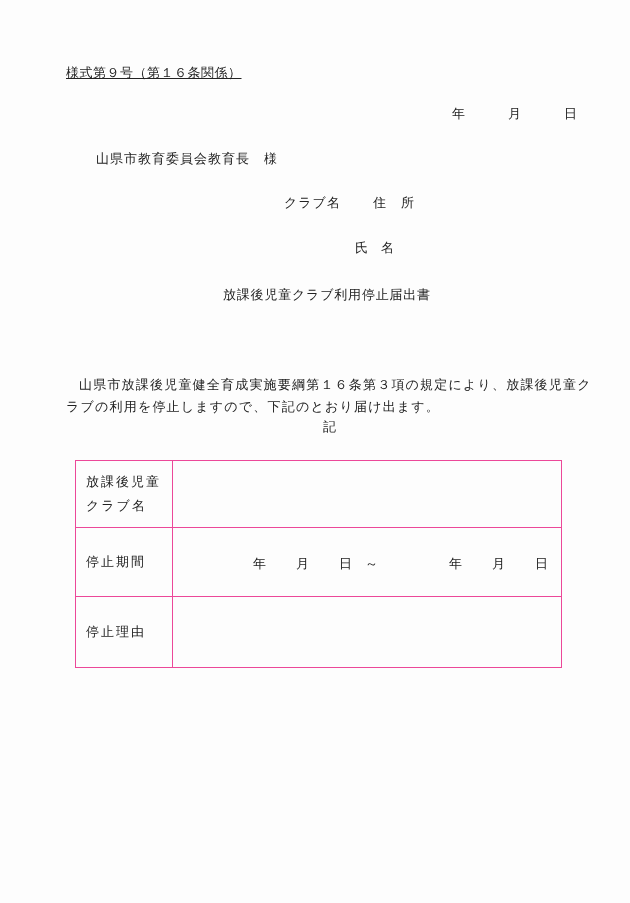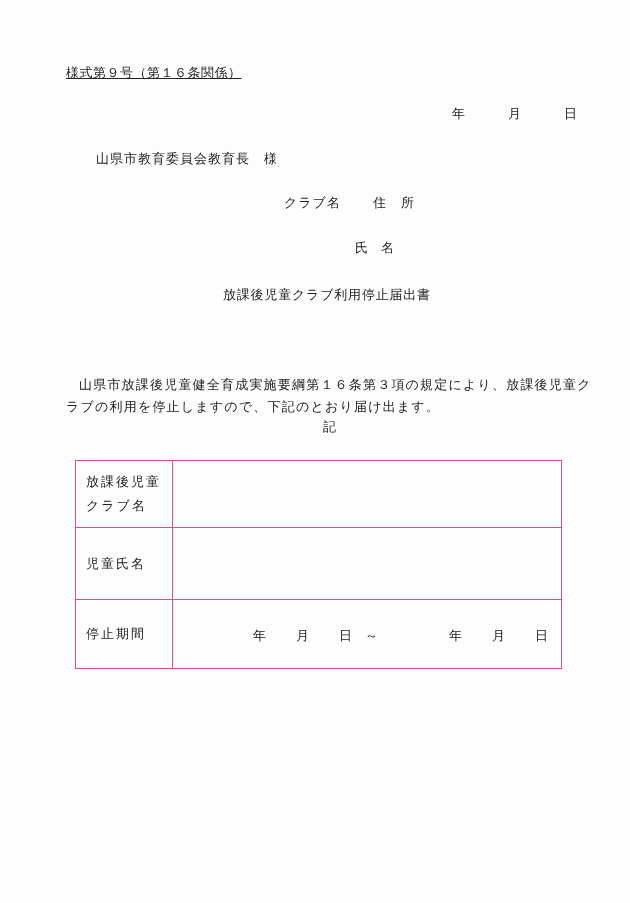--- a/index.html
+++ b/index.html
@@ -55,32 +55,32 @@
 
 <table class="record">
   <tbody>
       <tr class="r1">
     <td class="head">
       <div>放課後児童</div>
       <div>クラブ名</div>
     </td>
     <td></td>
   </tr>
-  <tr class="r2">
-    <td class="head">児童氏名</td>
-    <td></td>
-  </tr>
   <tr class="r3">
     <td class="head">停止期間</td>
     <td>
       <div class="period">
         <span style="left:80px">年</span>
         <span style="left:123px">月</span>
         <span style="left:166px">日</span>
         <span style="left:192px">～</span>
         <span style="left:276px">年</span>
         <span style="left:319px">月</span>
         <span style="left:362px">日</span>
       </div>
     </td>
   </tr>
+  <tr class="r4">
+    <td class="head">停止理由</td>
+    <td></td>
+  </tr>
 </tbody>
   </table>
 
 </body></html>

